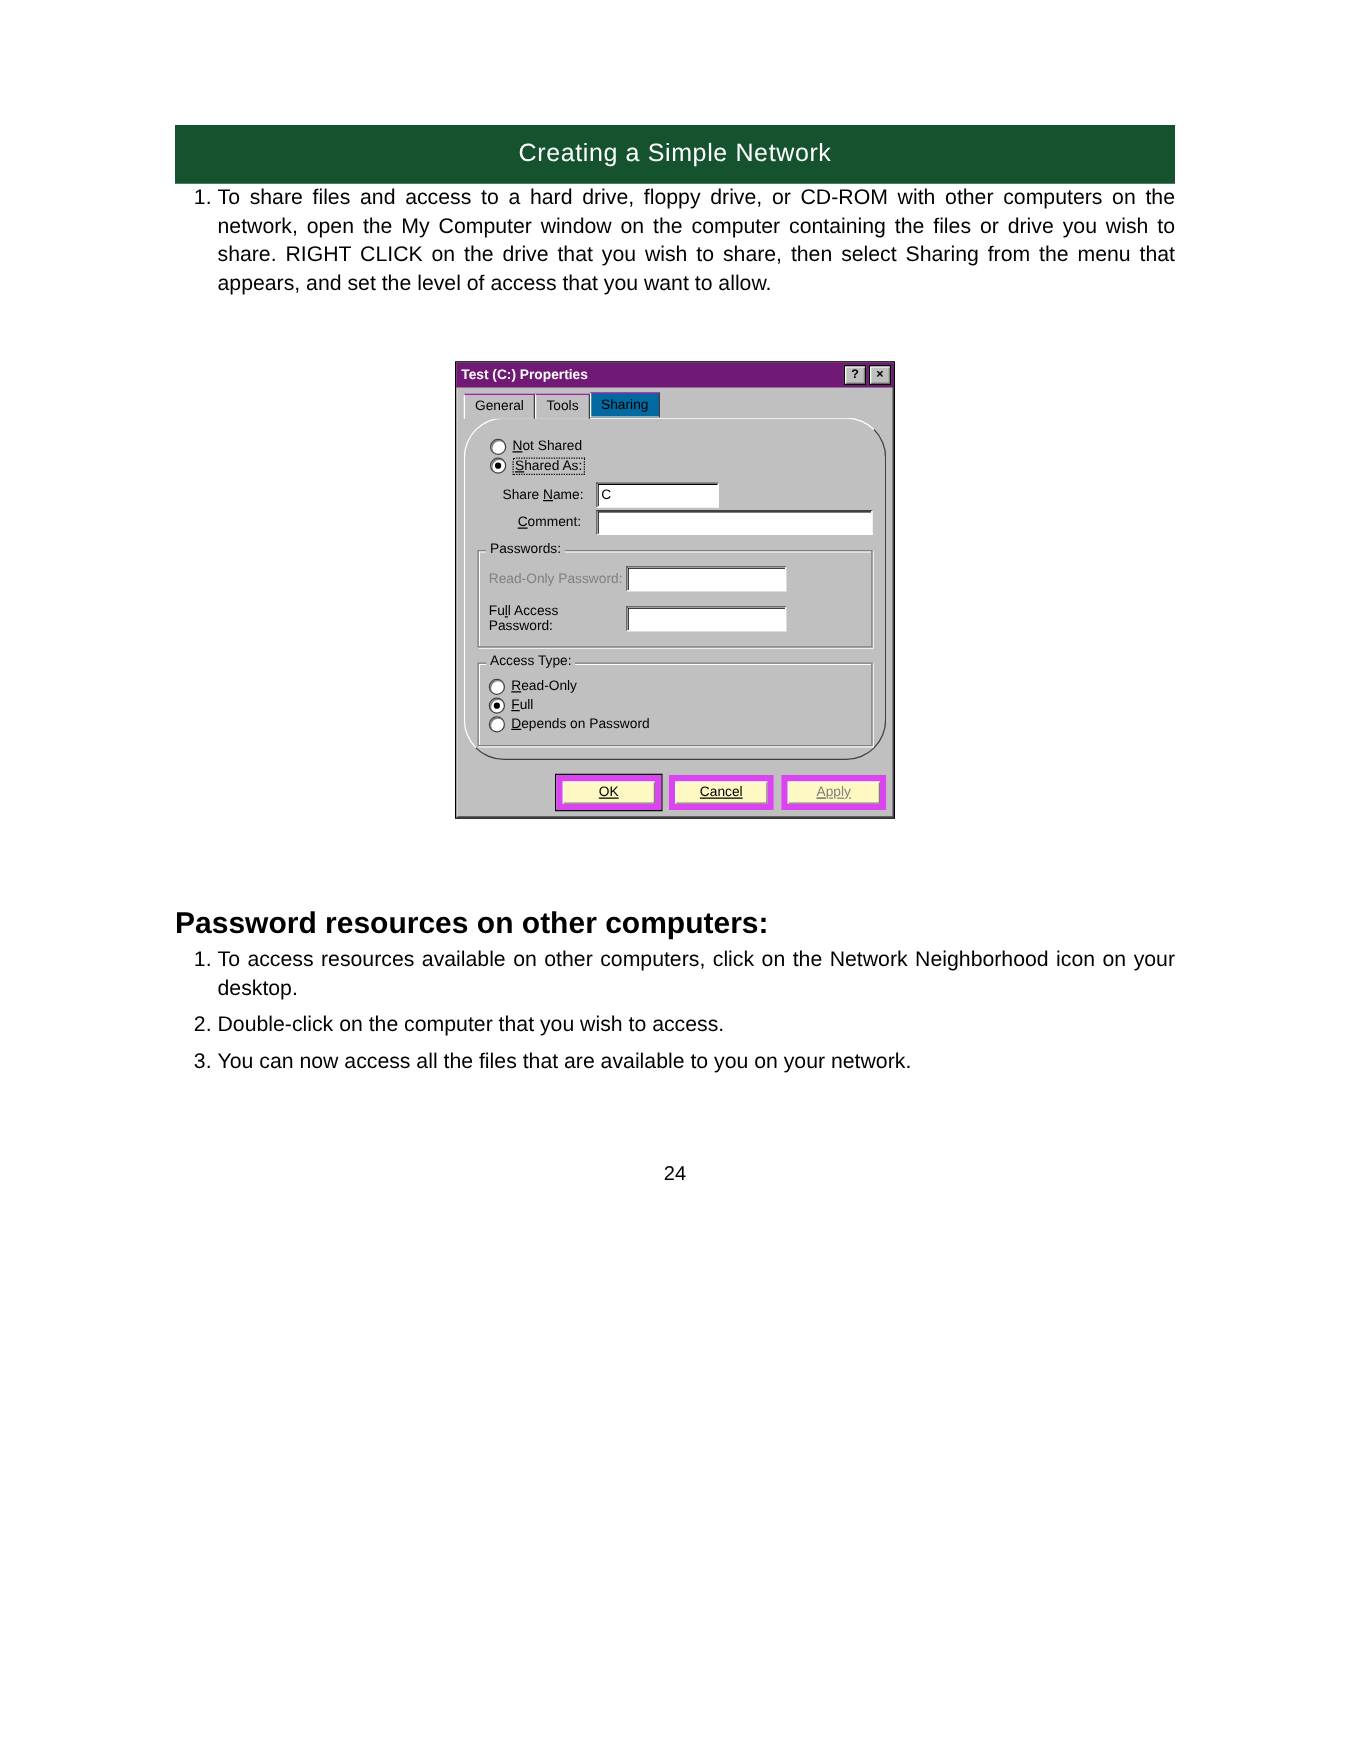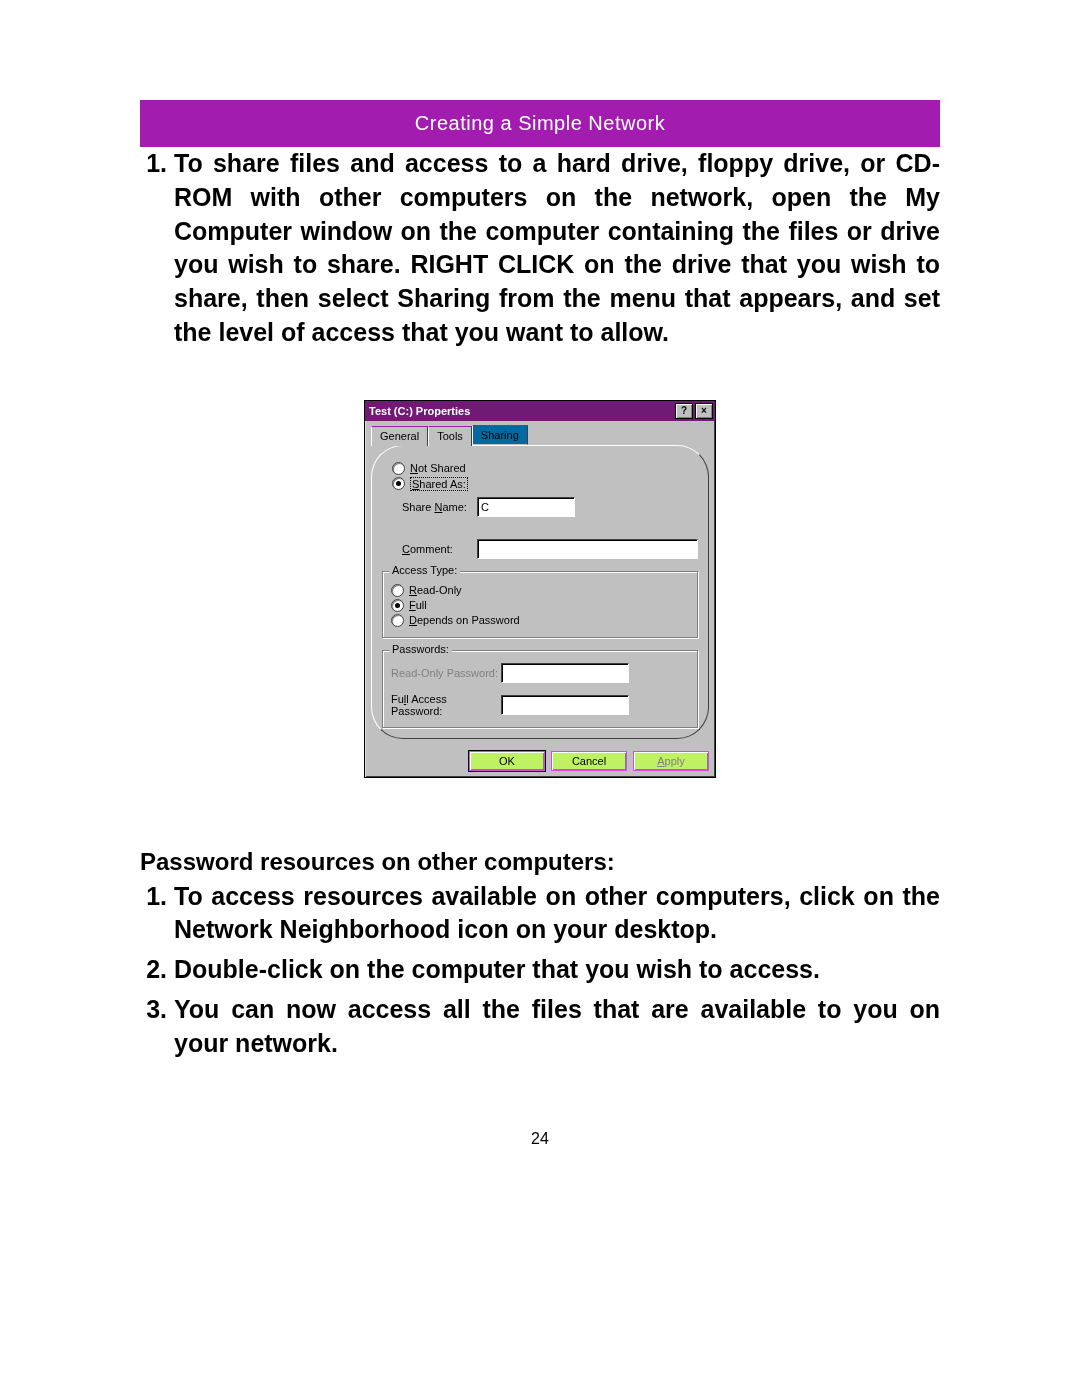--- a/index.html
+++ b/index.html
@@ -6,21 +6,21 @@
     margin: 0;
     padding: 0;
     background: #fff;
     font-family: Arial, Helvetica, sans-serif;
     width: 1080px;
   }
   .page {
     padding: 100px 140px 60px 140px;
   }
   .header-bar {
-    background: #a21caf;
+    background: #14532d;
     color: #fff;
     text-align: center;
     padding: 12px 0;
     font-size: 20px;
     letter-spacing: 0.5px;
     font-family: "Trebuchet MS", Arial, sans-serif;
   }
   .section-title {
     font-weight: bold;
     font-size: 24px;
@@ -32,25 +32,24 @@
     line-height: 1.35;
     text-align: justify;
   }
   .ol {
     margin: 0 0 0 0;
     padding-left: 34px;
   }
   .ol .li {
     display: list-item;
     list-style: decimal;
-    font-size: 25px;
+    font-size: 17px;
     line-height: 1.35;
     text-align: justify;
     margin-bottom: 6px;
-    font-weight: bold;
   }
   .dialog-wrap {
     display: flex;
     justify-content: center;
     margin: 50px 0 40px 0;
   }
 
   
   .win {
     width: 350px;
@@ -172,24 +171,25 @@
   .btn-row {
     display: flex;
     justify-content: flex-end;
     gap: 6px;
     padding: 6px;
   }
   .w-btn {
     min-width: 74px;
     text-align: center;
     padding: 3px 0;
-    background: #bef264;
-    border: 1px solid #d946ef;
+    background: #fef9c3;
+    border: 5px solid #d946ef;
     box-shadow: inset 1px 1px #fff, inset -1px -1px #808080;
     font-size: 11px;
+    text-decoration: underline;
   }
   .w-btn.default {
     box-shadow: inset 1px 1px #fff, inset -1px -1px #808080, 0 0 0 1px #000;
   }
   .w-btn.disabled { color: #808080; }
 
   .page-num {
     text-align: center;
     font-size: 16px;
     margin-top: 70px;
@@ -233,50 +233,50 @@
         <div class="radio-row" style="margin-left:10px;">
           <span class="radio checked"></span>
           <span class="dotted-label"><span class="underline-letter">S</span>hared As:</span>
         </div>
 
         <div class="field-row indented" style="margin-top:6px;">
           <span class="field-label">Share <span class="underline-letter">N</span>ame:</span>
           <div class="sunken-input" style="max-width:90px;">C</div>
         </div>
 
-        <div class="field-row indented" style="margin-top:22px;">
+        <div class="field-row indented" style="margin-top:2px;text-align:center;">
           <span class="field-label"><span class="underline-letter">C</span>omment:</span>
           <div class="sunken-input"></div>
+        </div>
+
+        <div class="groupbox">
+          <span class="legend">Passwords:</span>
+          <div class="field-row">
+            <span class="field-label-wide disabled">Read-Only Password:</span>
+            <div class="sunken-input" style="max-width:120px;"></div>
+          </div>
+          <div class="field-row" style="margin-top:10px;">
+            <span class="field-label-wide">Fu<span class="underline-letter">l</span>l Access Password:</span>
+            <div class="sunken-input" style="max-width:120px;"></div>
+          </div>
         </div>
 
         <div class="groupbox">
           <span class="legend">Access Type:</span>
           <div class="radio-row">
             <span class="radio"></span>
             <span><span class="underline-letter">R</span>ead-Only</span>
           </div>
           <div class="radio-row">
             <span class="radio checked"></span>
             <span><span class="underline-letter">F</span>ull</span>
           </div>
           <div class="radio-row">
             <span class="radio"></span>
             <span><span class="underline-letter">D</span>epends on Password</span>
-          </div>
-        </div>
-
-        <div class="groupbox">
-          <span class="legend">Passwords:</span>
-          <div class="field-row">
-            <span class="field-label-wide disabled">Read-Only Password:</span>
-            <div class="sunken-input" style="max-width:120px;"></div>
-          </div>
-          <div class="field-row" style="margin-top:10px;">
-            <span class="field-label-wide">Fu<span class="underline-letter">l</span>l Access Password:</span>
-            <div class="sunken-input" style="max-width:120px;"></div>
           </div>
         </div>
 
       </div>
 
       <div class="btn-row">
         <div class="w-btn default">OK</div>
         <div class="w-btn">Cancel</div>
         <div class="w-btn disabled"><span class="underline-letter">A</span>pply</div>
       </div>

